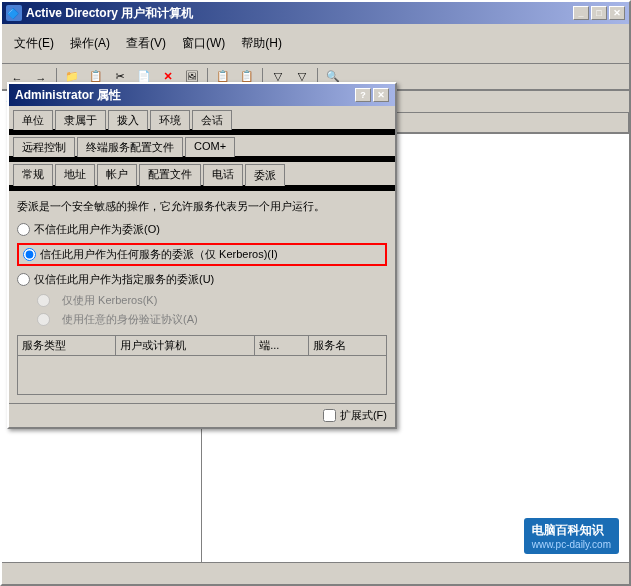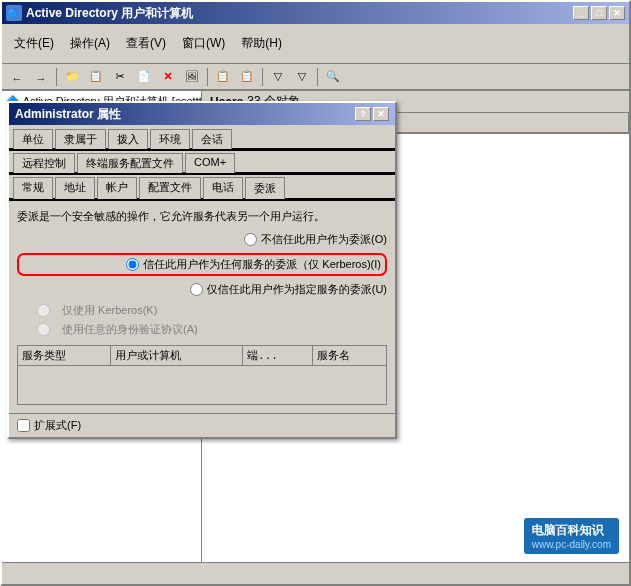--- a/index.html
+++ b/index.html
@@ -213,21 +213,20 @@
       left: 5px;
       width: 390px;
       background: #d4d0c8;
       border: 2px solid;
       border-top-color: #fff;
       border-left-color: #fff;
       border-right-color: #808080;
       border-bottom-color: #808080;
       z-index: 100;
       box-shadow: 2px 2px 4px rgba(0,0,0,0.4);
-      margin-top: 19px;
     }
     .dialog-title {
       background: linear-gradient(to right, #0a246a, #a6b5e7);
       color: white;
       height: 22px;
       display: flex;
       align-items: center;
       padding: 0 6px;
       font-size: 12px;
       font-weight: bold;
@@ -237,21 +236,21 @@
       display: flex;
       gap: 2px;
     }
 
     
     .dialog-tabs {
       display: flex;
       flex-wrap: wrap;
       background: #d4d0c8;
       padding: 4px 4px 0;
-      border-bottom: 3px solid #000000;
+      border-bottom: 6px solid #000000;
     }
     .dialog-tab {
       padding: 2px 8px;
       background: #d4d0c8;
       border: 1px solid #808080;
       border-bottom: none;
       font-size: 11px;
       cursor: pointer;
       margin-right: 2px;
       margin-bottom: -1px;
@@ -277,28 +276,27 @@
       display: flex;
       flex-direction: column;
       gap: 6px;
       margin-bottom: 8px;
     }
     .radio-item {
       display: flex;
       align-items: center;
       gap: 4px;
       font-size: 11px;
-      justify-content: flex-end;
     }
     .radio-item input[type="radio"] {
       margin: 0;
     }
     .radio-selected {
       border: 2px solid #ff0000;
-      border-radius: 7px;
+      border-radius: 0;
       padding: 2px 4px;
     }
     .sub-radio-group {
       padding-left: 20px;
       display: flex;
       flex-direction: column;
       gap: 4px;
     }
     .sub-radio-item {
       display: flex;
@@ -319,27 +317,26 @@
       border-collapse: collapse;
       font-size: 11px;
       height: 60px;
     }
     .service-table th {
       background: #d4d0c8;
       border: 1px solid #808080;
       padding: 2px 4px;
       font-weight: normal;
       text-align: left;
-      font-family: Liberation Mono, monospace;
     }
 
     
     .dialog-footer {
       display: flex;
-      justify-content: space-between;
+      justify-content: flex-end;
       align-items: center;
       padding: 4px 8px;
       border-top: 1px solid #808080;
     }
     .dialog-footer-right {
       display: flex;
       gap: 4px;
     }
     .footer-btn {
       padding: 3px 12px;

